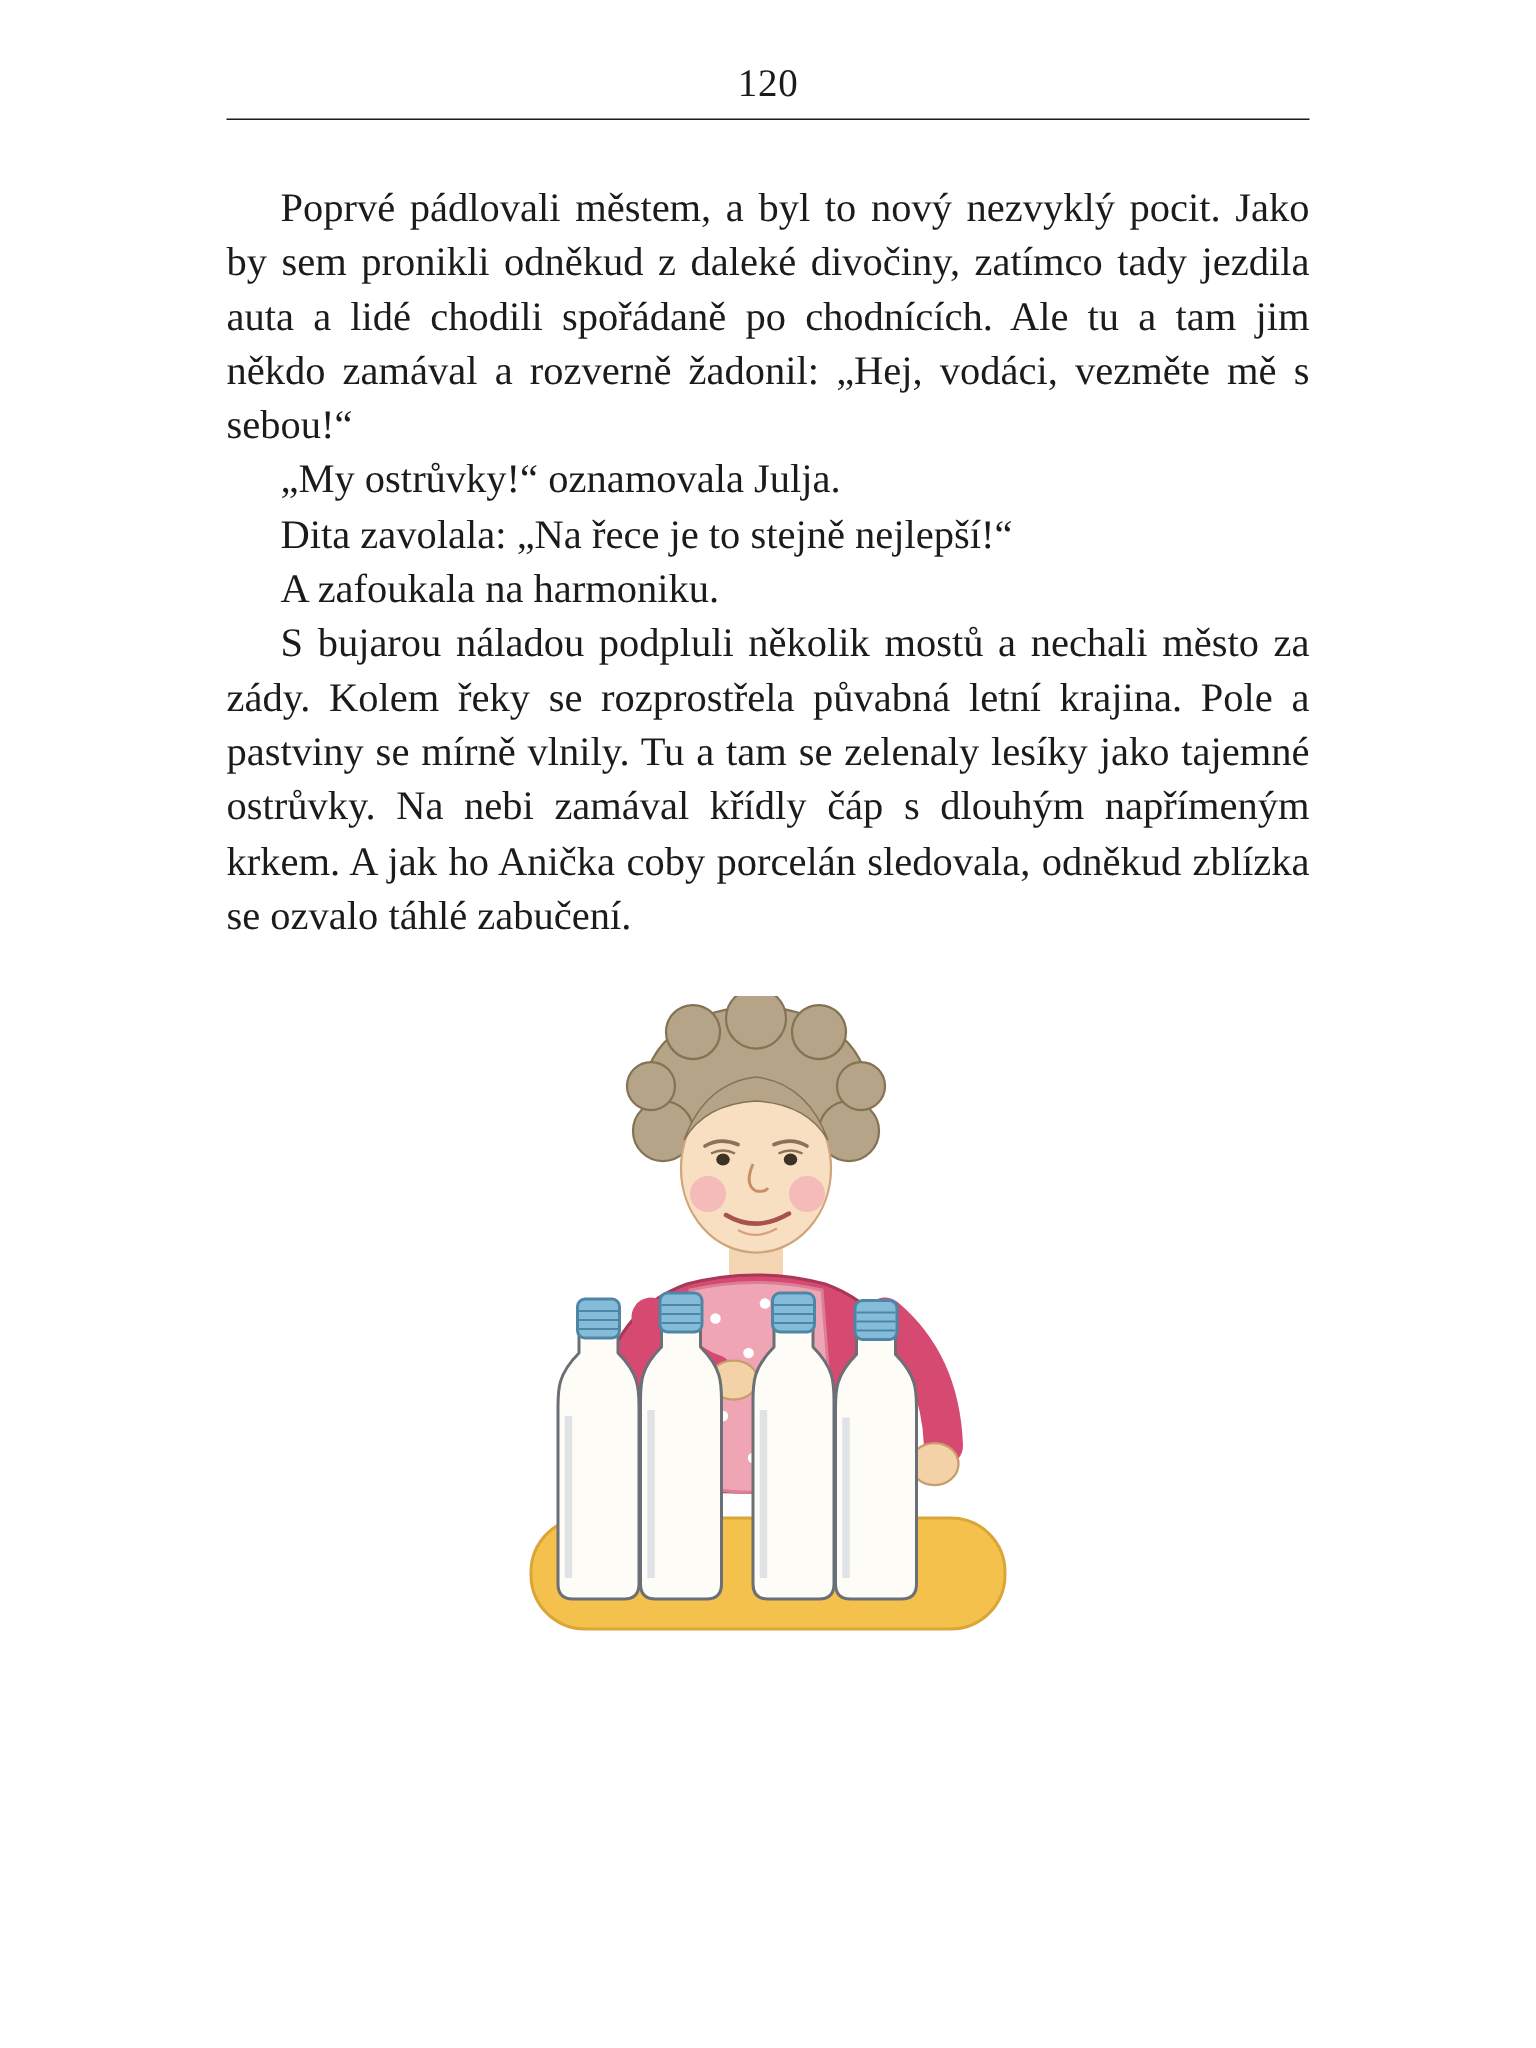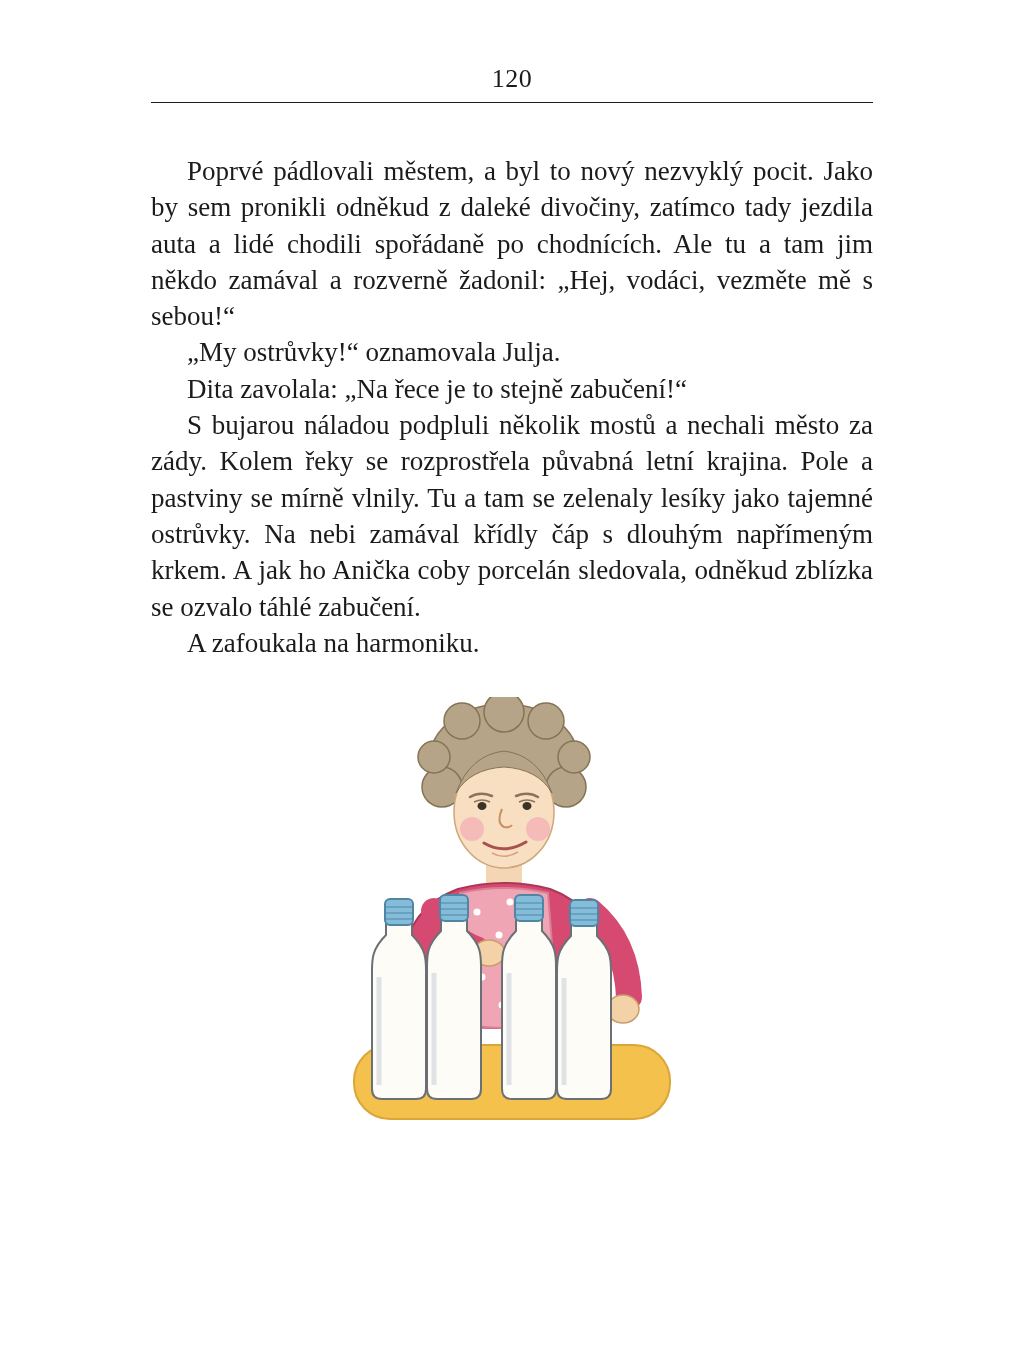--- a/index.html
+++ b/index.html
@@ -5,36 +5,36 @@
   html, body { margin: 0; padding: 0; }
   body {
     width: 1024px;
     height: 1365px;
     background: #ffffff;
     font-family: "Liberation Serif", "DejaVu Serif", serif;
     color: #1b1b1b;
     position: relative;
     overflow: hidden;
   }
-  .page { padding-top: 64px; }
+  .page { padding-top: 41px; }
   .page-number {
     text-align: center;
     font-size: 26px;
     line-height: 30px;
     letter-spacing: 0.5px;
   }
   .header-rule {
     width: 722px;
     height: 0;
     border-bottom: 1.6px solid #1c1c1c;
     margin: 8px auto 0 auto;
   }
   .text-block {
     width: 722px;
-    margin: 50px auto 0 auto;
+    margin: 40px auto 0 auto;
     font-size: 27px;
     line-height: 36.3px;
     text-align: justify;
     hyphens: auto;
   }
   .text-block p { margin: 0; text-indent: 36px; }
   .illustration {
     margin: 36px 0 0 0;
     text-align: center;
   }
@@ -46,23 +46,23 @@
 <div class="page">
 
   <header>
     <div class="page-number">120</div>
     <div class="header-rule"></div>
   </header>
 
   <main class="text-block">
     <p>Poprvé pádlovali městem, a byl to nový nezvyklý pocit. Jako by sem pronikli odněkud z daleké divočiny, zatímco tady jezdila auta a lidé chodili spořádaně po chodnících. Ale tu a tam jim někdo zamával a rozverně žadonil: „Hej, vodáci, vezměte mě s sebou!“</p>
     <p>„My ostrůvky!“ oznamovala Julja.</p>
-    <p>Dita zavolala: „Na řece je to stejně zabučení!“</p>
+    <p>Dita zavolala: „Na řece je to stejně nejlepší!“</p>
+    <p>A zafoukala na harmoniku.</p>
     <p>S bujarou náladou podpluli několik mostů a nechali město za zády. Kolem řeky se rozprostřela půvabná letní krajina. Pole a pastviny se mírně vlnily. Tu a tam se zelenaly lesíky jako tajemné ostrůvky. Na nebi zamával křídly čáp s dlouhým napřímeným krkem. A jak ho Anička coby porcelán sledovala, odněkud zblízka se ozvalo táhlé zabučení.</p>
-    <p>A zafoukala na harmoniku.</p>
   </main>
 
   <figure class="illustration">
     <svg width="340" height="430" viewBox="0 0 340 430" aria-hidden="true">
 
       <g fill="#b5a488" stroke="#857454" stroke-width="1.5">
         <ellipse cx="162" cy="62" rx="74" ry="55"></ellipse>
         <circle cx="100" cy="90" r="20"></circle>
         <circle cx="224" cy="90" r="20"></circle>
         <circle cx="92" cy="60" r="16"></circle>

